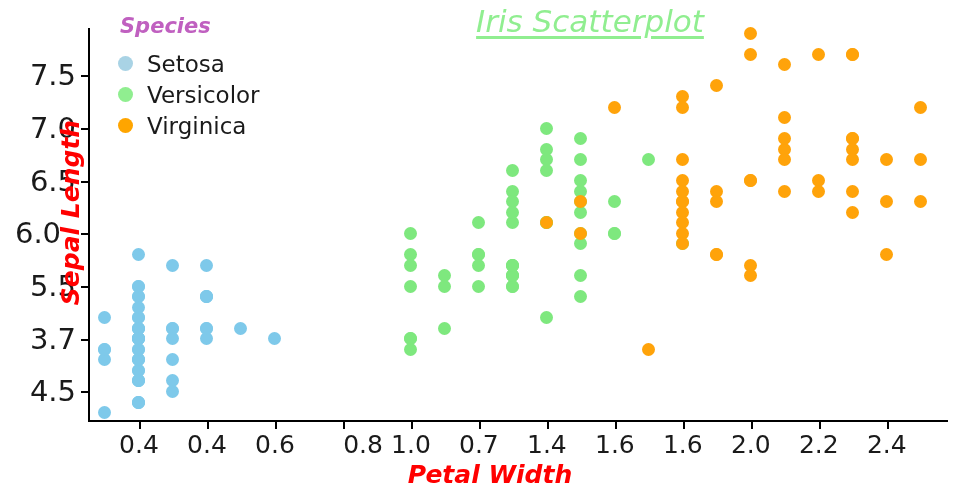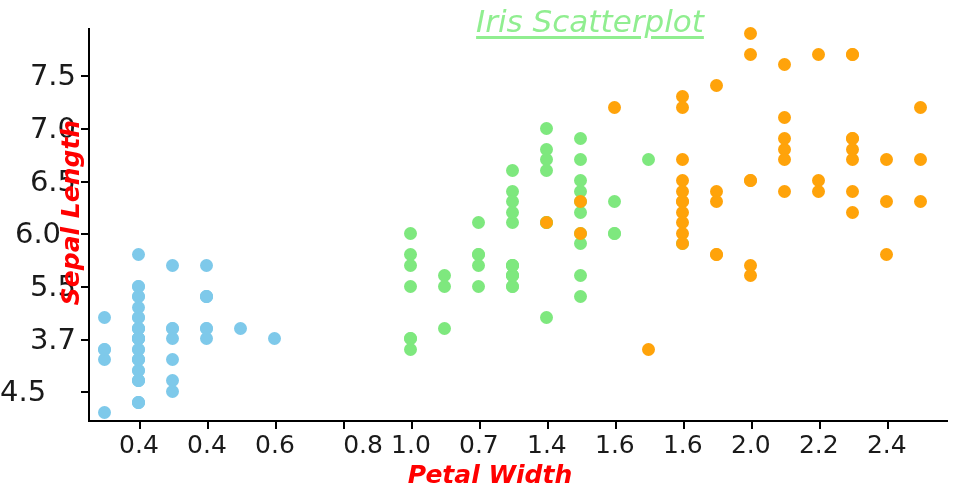--- a/index.html
+++ b/index.html
@@ -342,21 +342,21 @@
         <div class="point" title="Virginica (2.3, 6.2)" style="left: 764.822px; top: 184.383px; background: rgb(255, 163, 10);"></div>
         <div class="point" title="Virginica (1.8, 5.9)" style="left: 594.862px; top: 215.992px; background: rgb(255, 163, 10);"></div>
       </div>
   </div>
 
   <div id="y-axis-line"></div>
   <div id="x-axis-line"></div>
 
   <div id="y-ticks">
       <div class="tick-mark-y" style="top: 391.499px;"></div>
-      <div class="tick-label-y" style="right: auto; left: 0px; width: 76px; top: 374.499px;">4.5</div>
+      <div class="tick-label-y" style="right: auto; left: 0px; width: 76px; text-align: right; top: 374.499px;">4.5</div>
       <div class="tick-mark-y" style="top: 338.818px;"></div>
       <div class="tick-label-y" style="right: auto; left: 0px; width: 76px; text-align: right; top: 321.818px;">3.7</div>
       <div class="tick-mark-y" style="top: 286.137px;"></div>
       <div class="tick-label-y" style="right: auto; left: 0px; width: 76px; text-align: right; top: 269.137px;">5.5</div>
       <div class="tick-mark-y" style="top: 233.456px;"></div>
       <div class="tick-label-y" style="right: auto; left: 0px; width: 76px; text-align: center; top: 216.456px;">6.0</div>
       <div class="tick-mark-y" style="top: 180.775px;"></div>
       <div class="tick-label-y" style="right: auto; left: 0px; width: 76px; text-align: right; top: 163.775px;">6.5</div>
       <div class="tick-mark-y" style="top: 128.094px;"></div>
       <div class="tick-label-y" style="right: auto; left: 0px; width: 76px; text-align: right; top: 111.094px;">7.0</div>
@@ -388,15 +388,30 @@
       <div class="tick-label-x" style="left: 778.83px; width: 80px; top: 430px;">2.2</div>
       <div class="tick-mark-x" style="left: 886.814px;"></div>
       <div class="tick-label-x" style="left: 846.814px; width: 80px; top: 430px;">2.4</div>
     </div>
 
   <div id="y-axis-title" style="color: rgb(255, 0, 0);">Sepal Length</div>
 
   <div id="x-axis-title" style="color: rgb(255, 0, 0);">Petal Width</div>
 
   <div id="legend">
+    <div id="legend-title" style="color: rgb(192, 96, 192);">Species</div>
+    <div id="legend-items">
+        <div class="legend-row">
+          <span class="legend-swatch" style="background: rgb(169, 211, 229);"></span>
+          <span class="legend-label">Setosa</span>
+        </div>
+        <div class="legend-row">
+          <span class="legend-swatch" style="background: rgb(144, 238, 144);"></span>
+          <span class="legend-label">Versicolor</span>
+        </div>
+        <div class="legend-row">
+          <span class="legend-swatch" style="background: rgb(255, 165, 0);"></span>
+          <span class="legend-label">Virginica</span>
+        </div>
+      </div>
   </div>
 
 </div>
 
 </body></html>

